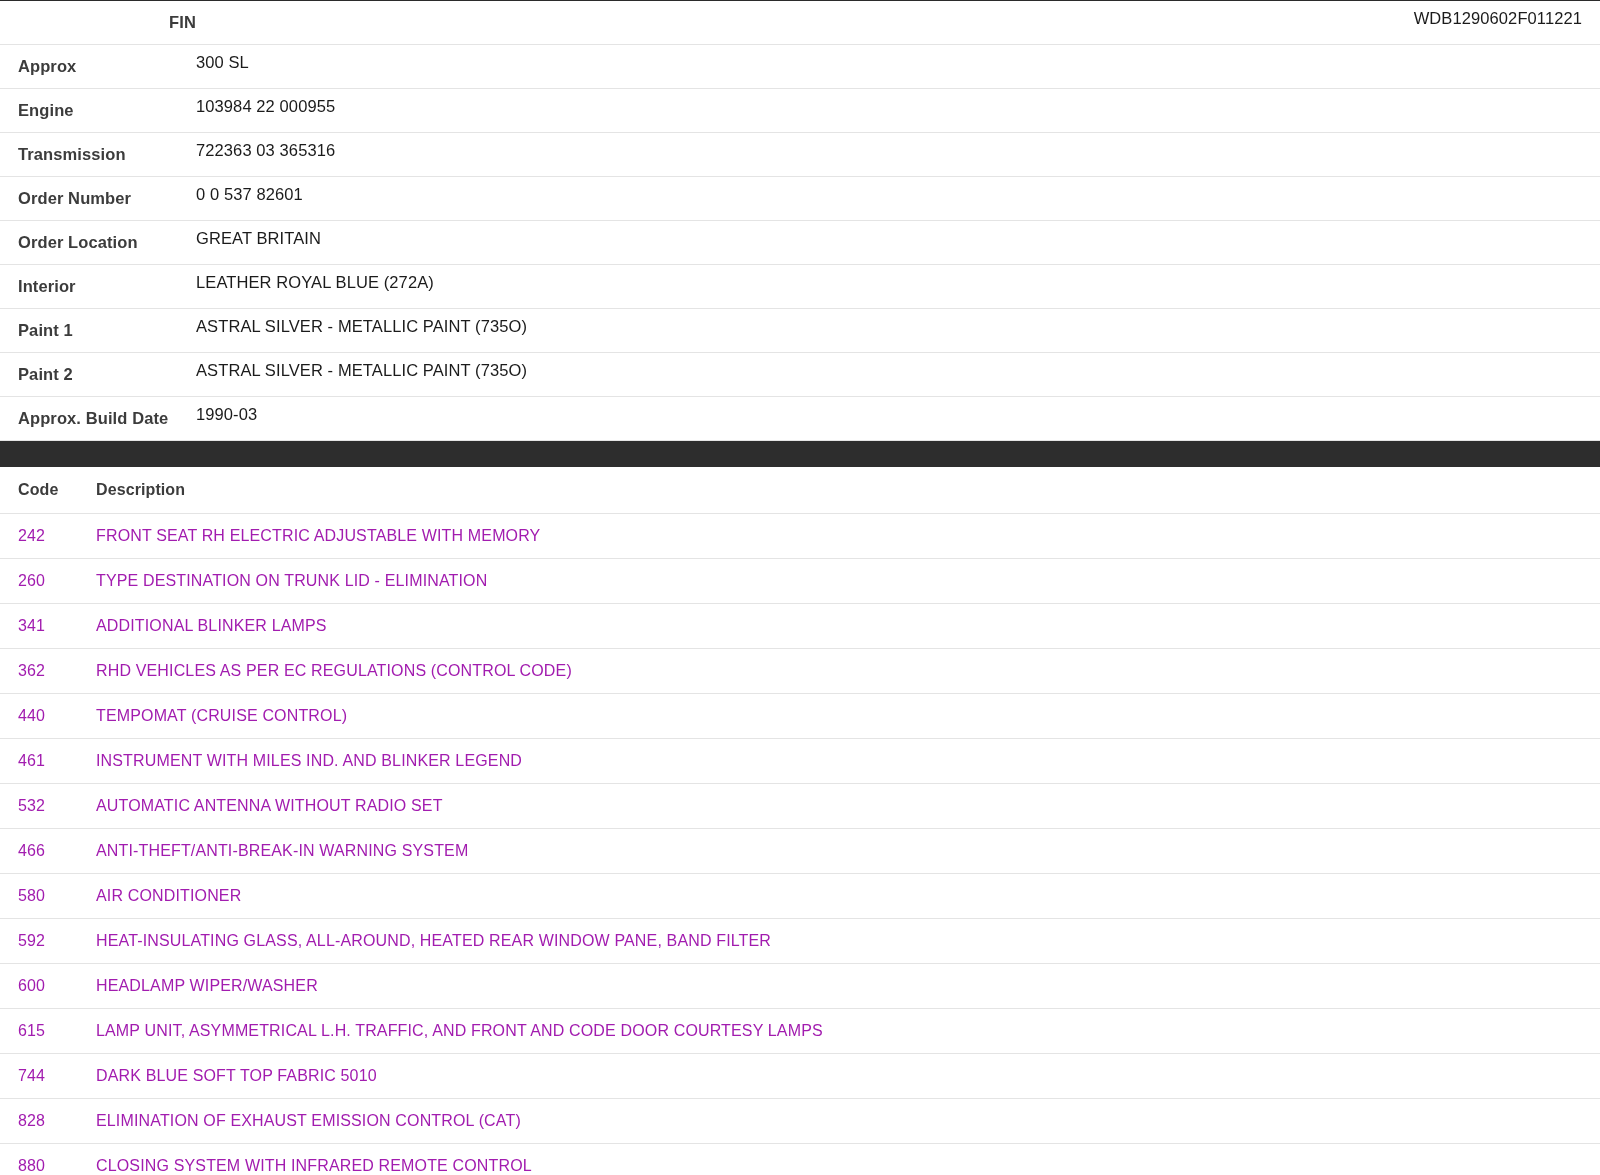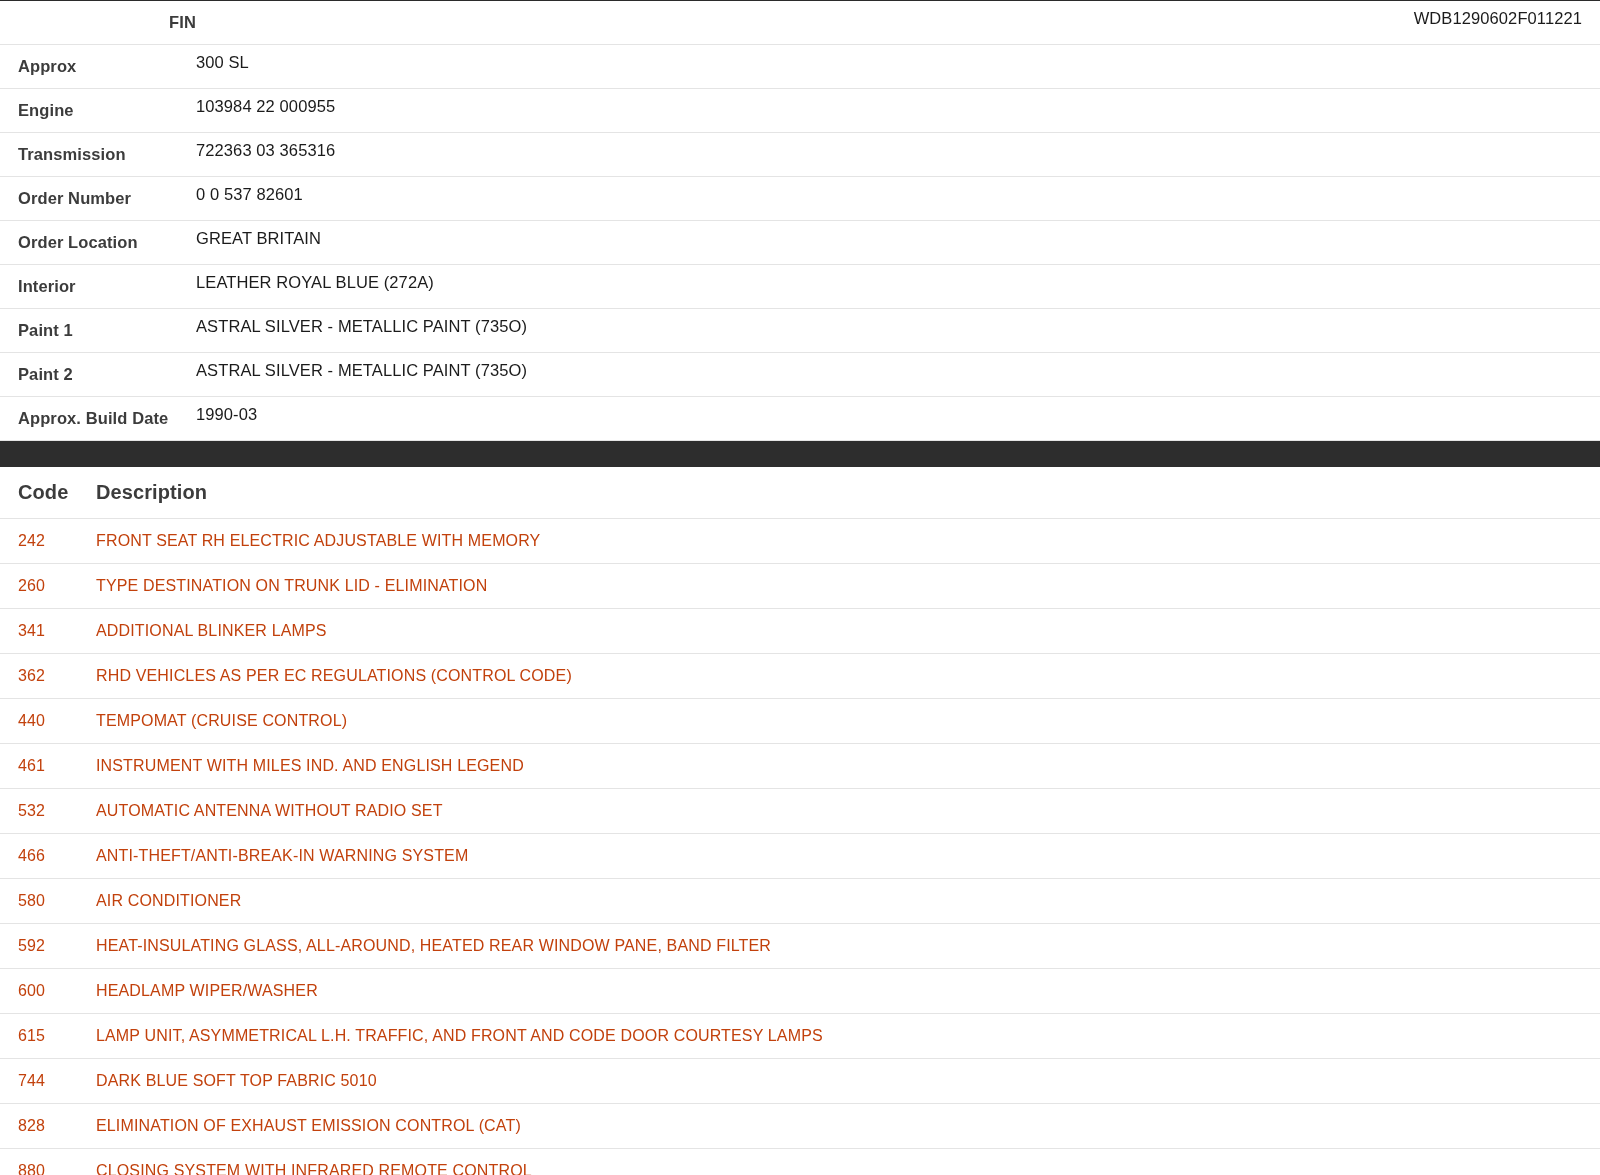--- a/index.html
+++ b/index.html
@@ -54,39 +54,39 @@
     height: 26px;
     background: #2d2d2d;
   }
   
   .codes-table {
     width: 100%;
     border-collapse: collapse;
   }
   .codes-table th {
     text-align: left;
-    font-size: 20px;
+    font-size: 16px;
     font-weight: bold;
     color: #3c3c3c;
     padding: 14px 0 14px 8px;
     border-bottom: 1px solid #e4e4e4;
     letter-spacing: .1px;
   }
   .codes-table th.col-code,
   .codes-table td.col-code {
     width: 96px;
     padding-left: 18px;
   }
   .codes-table th.col-desc,
   .codes-table td.col-desc {
     padding-left: 0;
   }
   .codes-table td {
     font-size: 16px;
-    color: #c2410c;
+    color: #a21caf;
     padding: 13px 0 13px 0;
     border-bottom: 1px solid #e4e4e4;
     letter-spacing: .15px;
     vertical-align: middle;
   }
   .codes-table tr:last-child td {
     border-bottom: 1px solid #e4e4e4;
   }
 </style>
 </head>
@@ -164,21 +164,21 @@
       <tr>
         <td class="col-code">362</td>
         <td class="col-desc">RHD VEHICLES AS PER EC REGULATIONS (CONTROL CODE)</td>
       </tr>
       <tr>
         <td class="col-code">440</td>
         <td class="col-desc">TEMPOMAT (CRUISE CONTROL)</td>
       </tr>
       <tr>
         <td class="col-code">461</td>
-        <td class="col-desc">INSTRUMENT WITH MILES IND. AND ENGLISH LEGEND</td>
+        <td class="col-desc">INSTRUMENT WITH MILES IND. AND BLINKER LEGEND</td>
       </tr>
       <tr>
         <td class="col-code">532</td>
         <td class="col-desc">AUTOMATIC ANTENNA WITHOUT RADIO SET</td>
       </tr>
       <tr>
         <td class="col-code">466</td>
         <td class="col-desc">ANTI-THEFT/ANTI-BREAK-IN WARNING SYSTEM</td>
       </tr>
       <tr>

